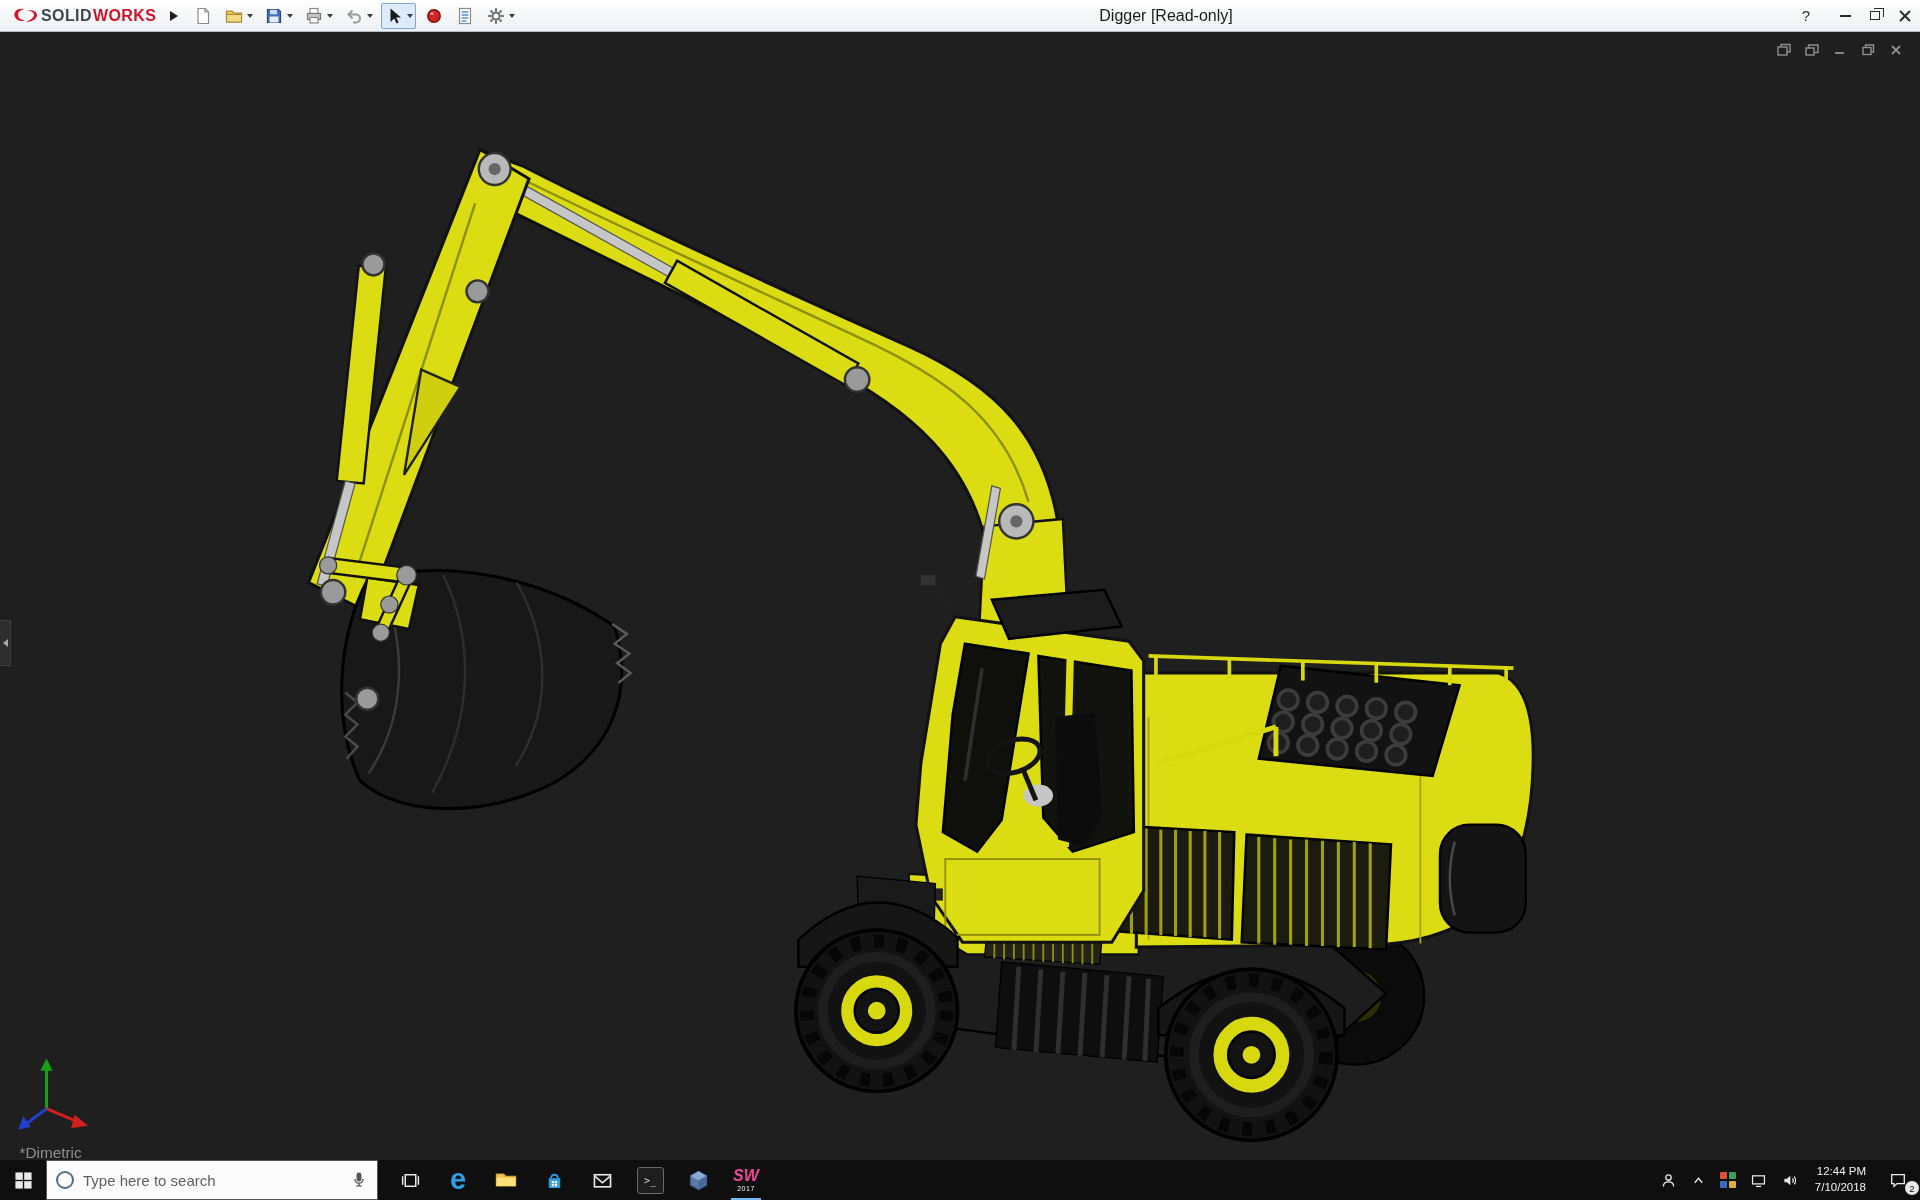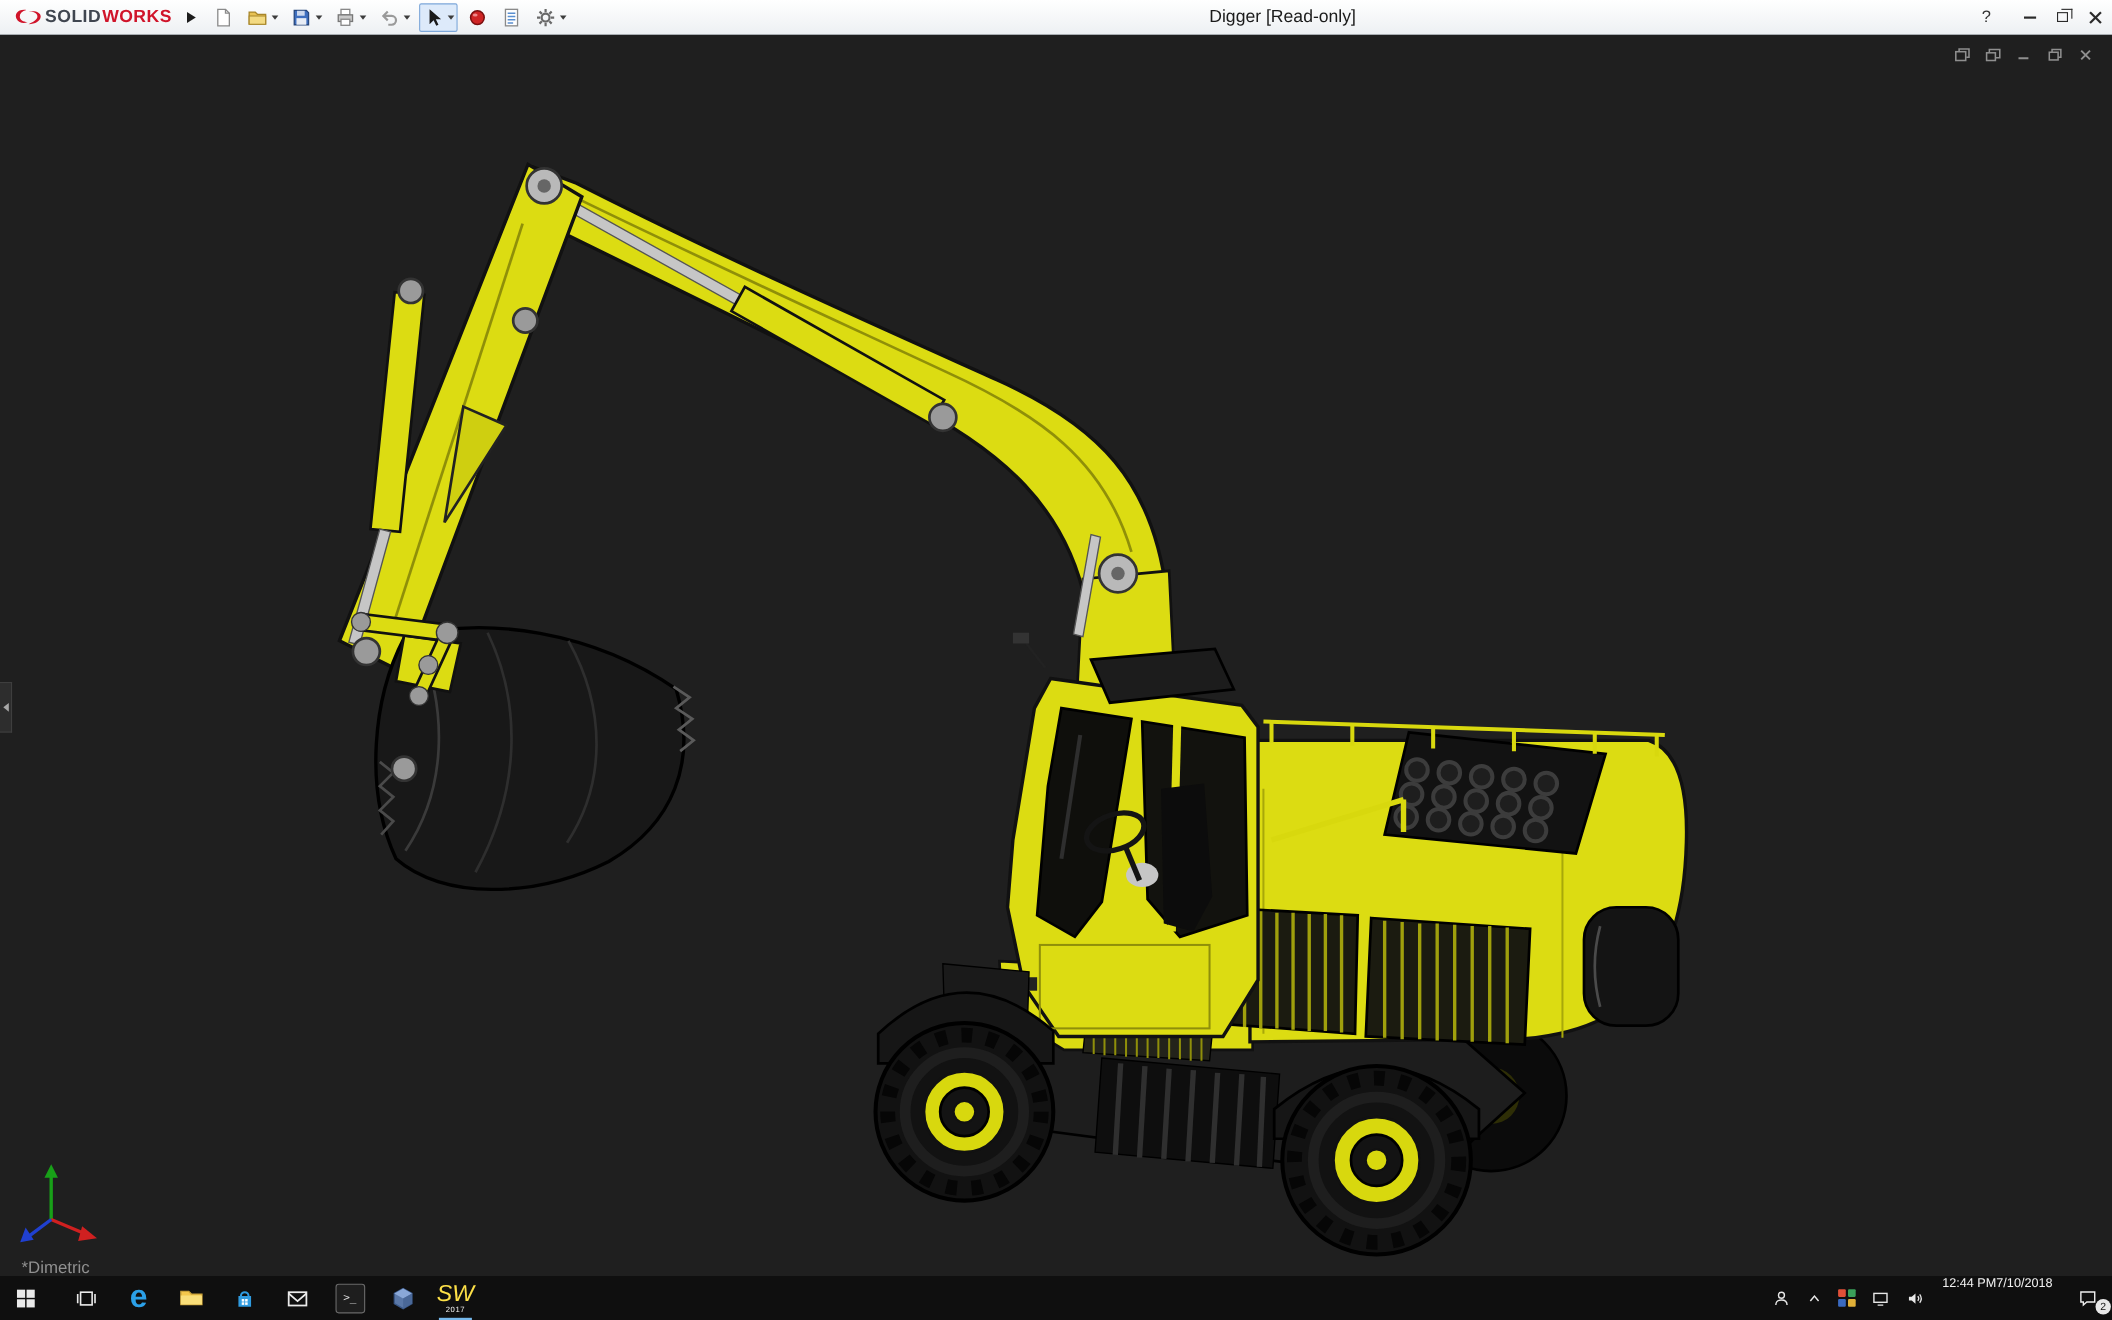--- a/index.html
+++ b/index.html
@@ -46,25 +46,25 @@
   .searchbox{width:332px;background:#fcfcfc;border:1px solid #565656;display:flex;align-items:center;padding:0 9px;gap:9px;}
   .cortana{width:18px;height:18px;border:2.5px solid #4f6e88;border-radius:50%;flex:none;}
   .search-input{flex:1;min-width:0;border:none;outline:none;background:transparent;font-size:15px;color:#333;font-family:inherit;}
   .search-input::placeholder{color:#5f5f5f;opacity:1;}
   .mic{flex:none;display:flex;}
   .tb-app{width:48px;background:transparent;border:none;display:flex;align-items:center;justify-content:center;position:relative;}
   .tb-app.active-app::after{content:"";position:absolute;bottom:0;left:9px;right:9px;height:2px;background:#76b9ed;}
   .edge-e{font-size:29px;font-weight:bold;color:#2ba0e8;line-height:1;transform:translateY(-1px);}
   .console-tile{width:27px;height:27px;background:#1e1e1e;border:1px solid #6a6a6a;color:#d8d8d8;font-size:10px;font-family:"DejaVu Sans Mono",monospace;display:flex;align-items:center;justify-content:center;border-radius:3px;}
   .sw-tile{display:flex;flex-direction:column;align-items:center;line-height:1;gap:1px;}
-  .sw-main{color:#fde047;font-weight:normal;font-style:italic;font-size:21px;}
+  .sw-main{color:#ec4899;font-weight:bold;font-style:italic;font-size:16px;}
   .sw-sub{color:#f2f2f2;font-size:7px;letter-spacing:.5px;}
   .tray{margin-left:auto;display:flex;align-items:stretch;}
   .tray-btn{background:transparent;border:none;display:flex;align-items:center;justify-content:center;padding:0 7px;position:relative;}
-  .clock{background:transparent;border:none;display:flex;flex-direction:row;align-items:flex-start;justify-content:center;color:#f2f2f2;font-size:11.5px;line-height:1.35;padding:0 10px;font-family:inherit;white-space:nowrap;}
+  .clock{background:transparent;border:none;display:flex;flex-direction:column;align-items:flex-end;justify-content:center;color:#f2f2f2;font-size:11.5px;line-height:1.35;padding:0 10px;font-family:inherit;white-space:nowrap;}
   .badge{position:absolute;right:1px;bottom:5px;min-width:14px;height:14px;border-radius:7px;background:#e8e8e8;color:#111;font-size:9.5px;display:flex;align-items:center;justify-content:center;padding:0 2px;}
   .dots{display:grid;grid-template-columns:7px 7px;grid-gap:2px;}
   .dots span{width:7px;height:7px;border-radius:1px;}
 </style>
 </head>
 <body>
 
 <div class="screen">
 
   <header class="titlebar">
@@ -372,20 +372,30 @@
       <svg width="19" height="19" viewBox="0 0 20 20">
           <g fill="#eaeaea">
             <rect x="1.5" y="1.5" width="7.8" height="7.8"></rect>
             <rect x="10.7" y="1.5" width="7.8" height="7.8"></rect>
             <rect x="1.5" y="10.7" width="7.8" height="7.8"></rect>
             <rect x="10.7" y="10.7" width="7.8" height="7.8"></rect>
           </g>
         </svg>
     </button>
 
+    <div class="searchbox">
+      <span class="cortana"></span>
+      <input class="search-input" type="text" readonly="" placeholder="Type here to search" style="">
+      <span class="mic">
+        <svg width="18" height="18" viewBox="0 0 20 20" fill="none" stroke="#555" stroke-width="1.5">
+            <rect x="8" y="2.5" width="4" height="8.5" rx="2" fill="#555"></rect>
+            <path d="M5.5 9 a4.5 4.5 0 0 0 9 0 M10 13.5 V16.5 M7 16.5 h6"></path>
+          </svg>
+      </span>
+    </div>
 
     <button class="tb-app" style="margin-left:8px;">
       <svg width="21" height="21" viewBox="0 0 20 20" fill="none" stroke="#eaeaea" stroke-width="1.4">
           <rect x="5" y="4.5" width="10" height="11"></rect>
           <path d="M2.5 6 v8 M17.5 6 v8"></path>
         </svg>
     </button>
     <button class="tb-app">
       <span class="edge-e">e</span>
     </button>

